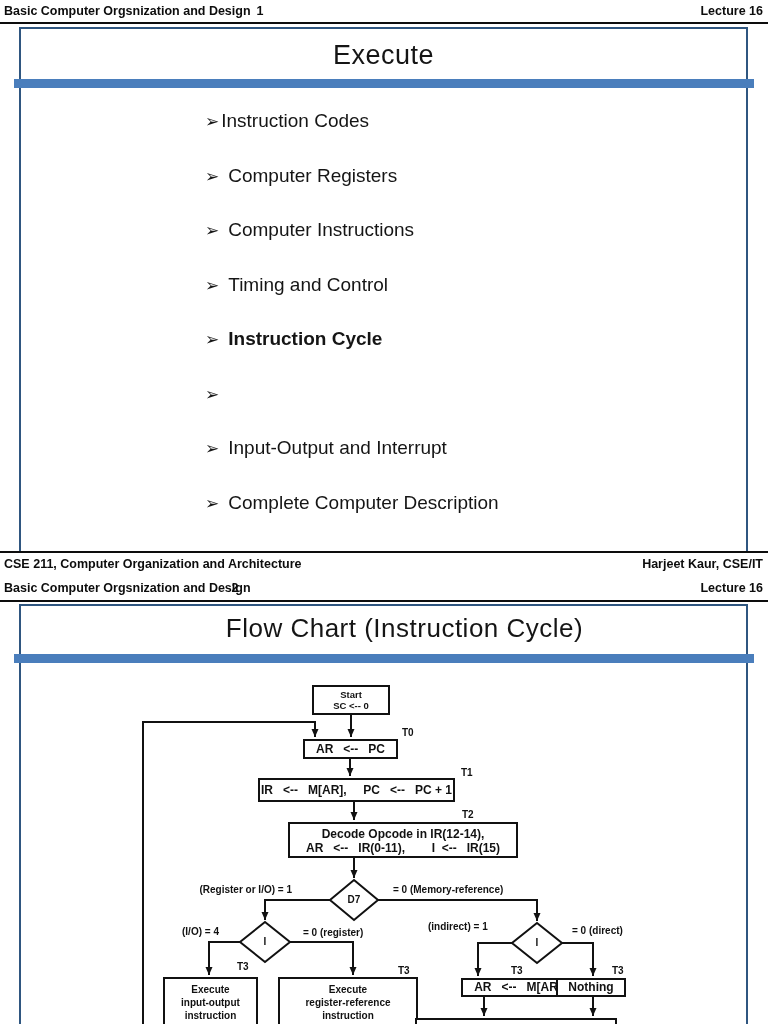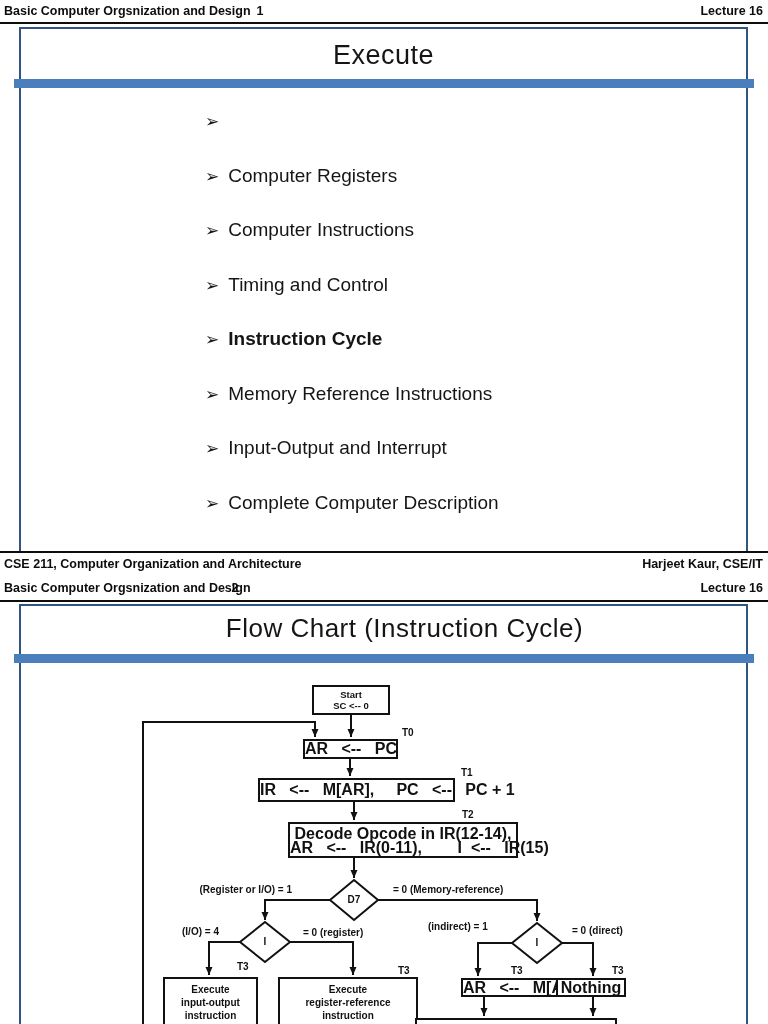--- a/index.html
+++ b/index.html
@@ -17,60 +17,60 @@
   .stitle{position:absolute;left:19px;width:729px;text-align:center;font-size:27px;color:#151515;letter-spacing:0.5px;}
   
   .bullets{position:absolute;left:205px;top:110px;width:520px;}
   .bullet-item{height:54.5px;font-size:19px;display:flex;align-items:flex-start;color:#151515;}
   .bullet-item .glyph{font-size:17px;margin-right:9px;line-height:24px;}
   .bullet-item:first-child .glyph{margin-right:2px;}
   .bullet-item.bold span.txt{font-weight:bold;}
   
   #fc-svg{position:absolute;left:0;top:0;z-index:1;}
   .fc-box{position:absolute;border:2px solid #111;background:#fff;box-sizing:border-box;
-          font-weight:bold;font-size:16px;text-align:center;white-space:pre;z-index:2;line-height:12px;}
+          font-weight:bold;font-size:12px;text-align:center;white-space:pre;z-index:2;line-height:12px;}
   .fc-label{position:absolute;font-weight:bold;font-size:10px;white-space:pre;z-index:3;line-height:11px;}
   .fc-dlabel{position:absolute;font-weight:bold;font-size:10px;text-align:center;width:22px;z-index:3;}
   .tlabel{position:absolute;font-weight:bold;font-size:10px;z-index:3;}
 </style>
 </head>
 <body>
 
 <div class="meta" style="left:4px;top:4px;">Basic Computer Orgsnization and Design</div>
 <div class="meta" style="left:240px;top:4px;width:40px;text-align:center;">1</div>
 <div class="meta" style="right:5px;top:4px;">Lecture 16</div>
 <div class="hline" style="top:22px;"></div>
 
 <div class="frame" style="left:19px;top:27px;width:725px;height:524px;"></div>
 <div class="stitle" style="top:40px;">Execute</div>
 <div class="bar" style="left:14px;top:79px;width:740px;"></div>
 
 <div class="bullets">
   <div class="bullet-item">
       <span class="glyph">➢</span>
+      <span class="txt">Instruction Codes</span>
     </div>
   <div class="bullet-item">
       <span class="glyph">➢</span>
       <span class="txt">Computer Registers</span>
     </div>
   <div class="bullet-item">
       <span class="glyph">➢</span>
       <span class="txt">Computer Instructions</span>
     </div>
   <div class="bullet-item">
       <span class="glyph">➢</span>
       <span class="txt">Timing and Control</span>
     </div>
   <div class="bullet-item bold">
       <span class="glyph">➢</span>
       <span class="txt">Instruction Cycle</span>
     </div>
   <div class="bullet-item">
       <span class="glyph">➢</span>
-      <span class="txt">Memory Reference Instructions</span>
     </div>
   <div class="bullet-item">
       <span class="glyph">➢</span>
       <span class="txt">Input-Output and Interrupt</span>
     </div>
   <div class="bullet-item">
       <span class="glyph">➢</span>
       <span class="txt">Complete Computer Description</span>
     </div>
 </div>

